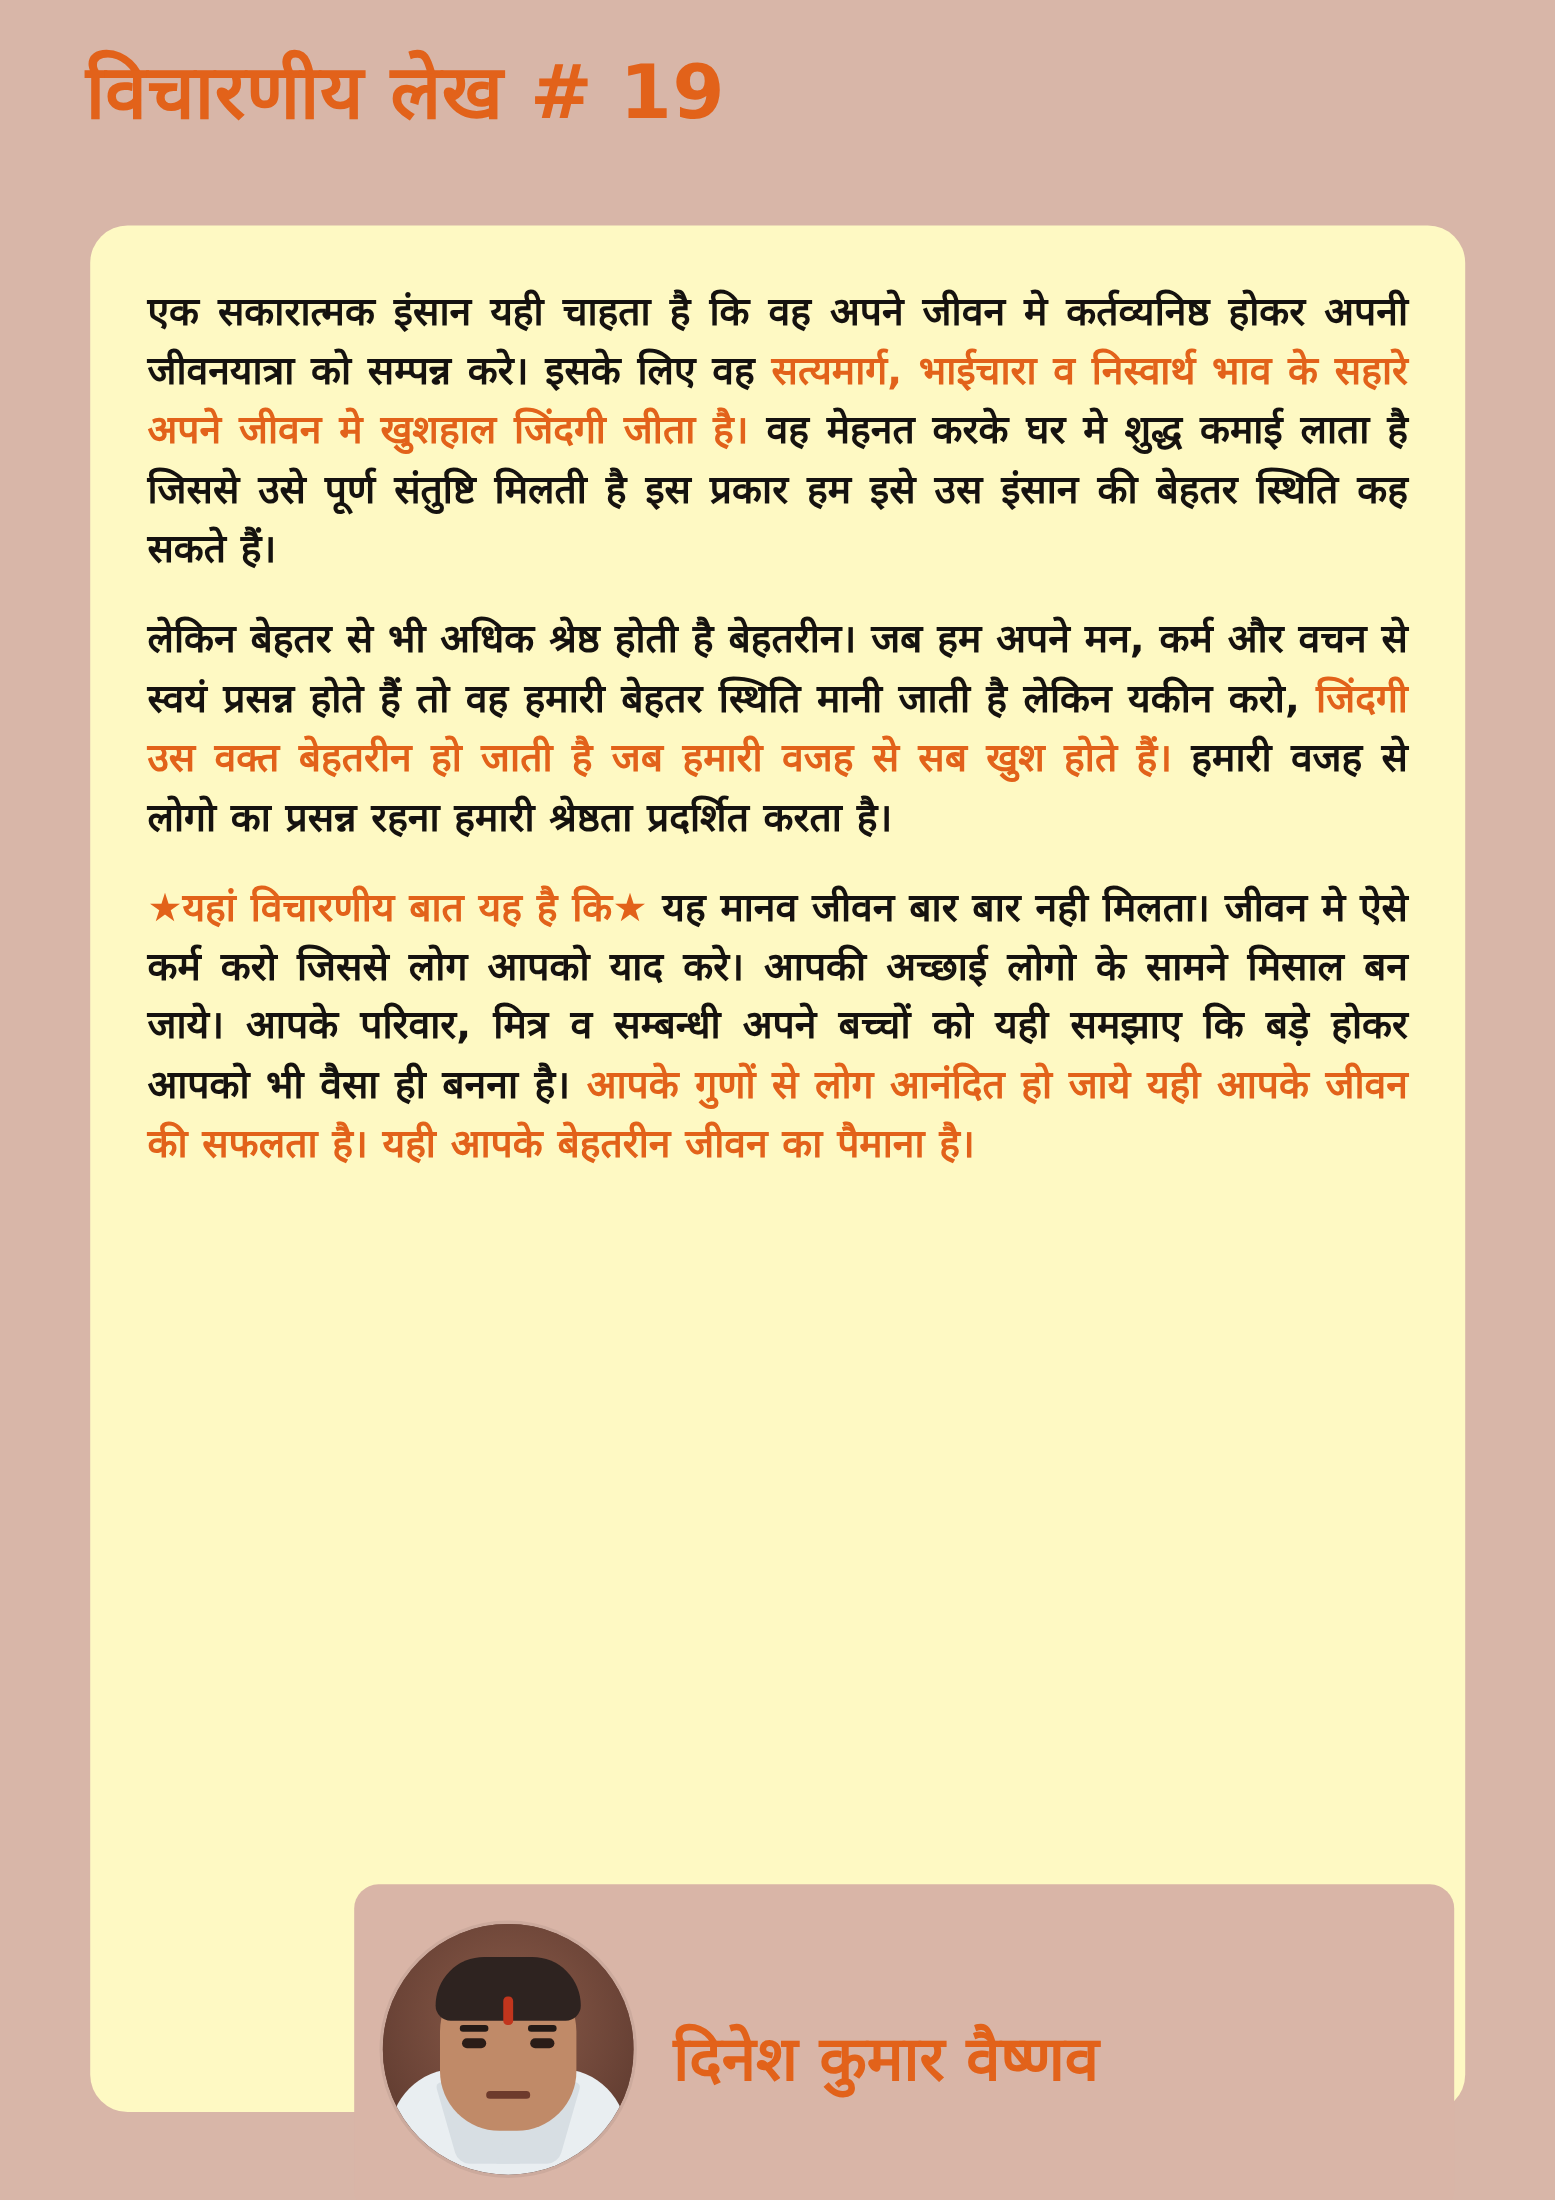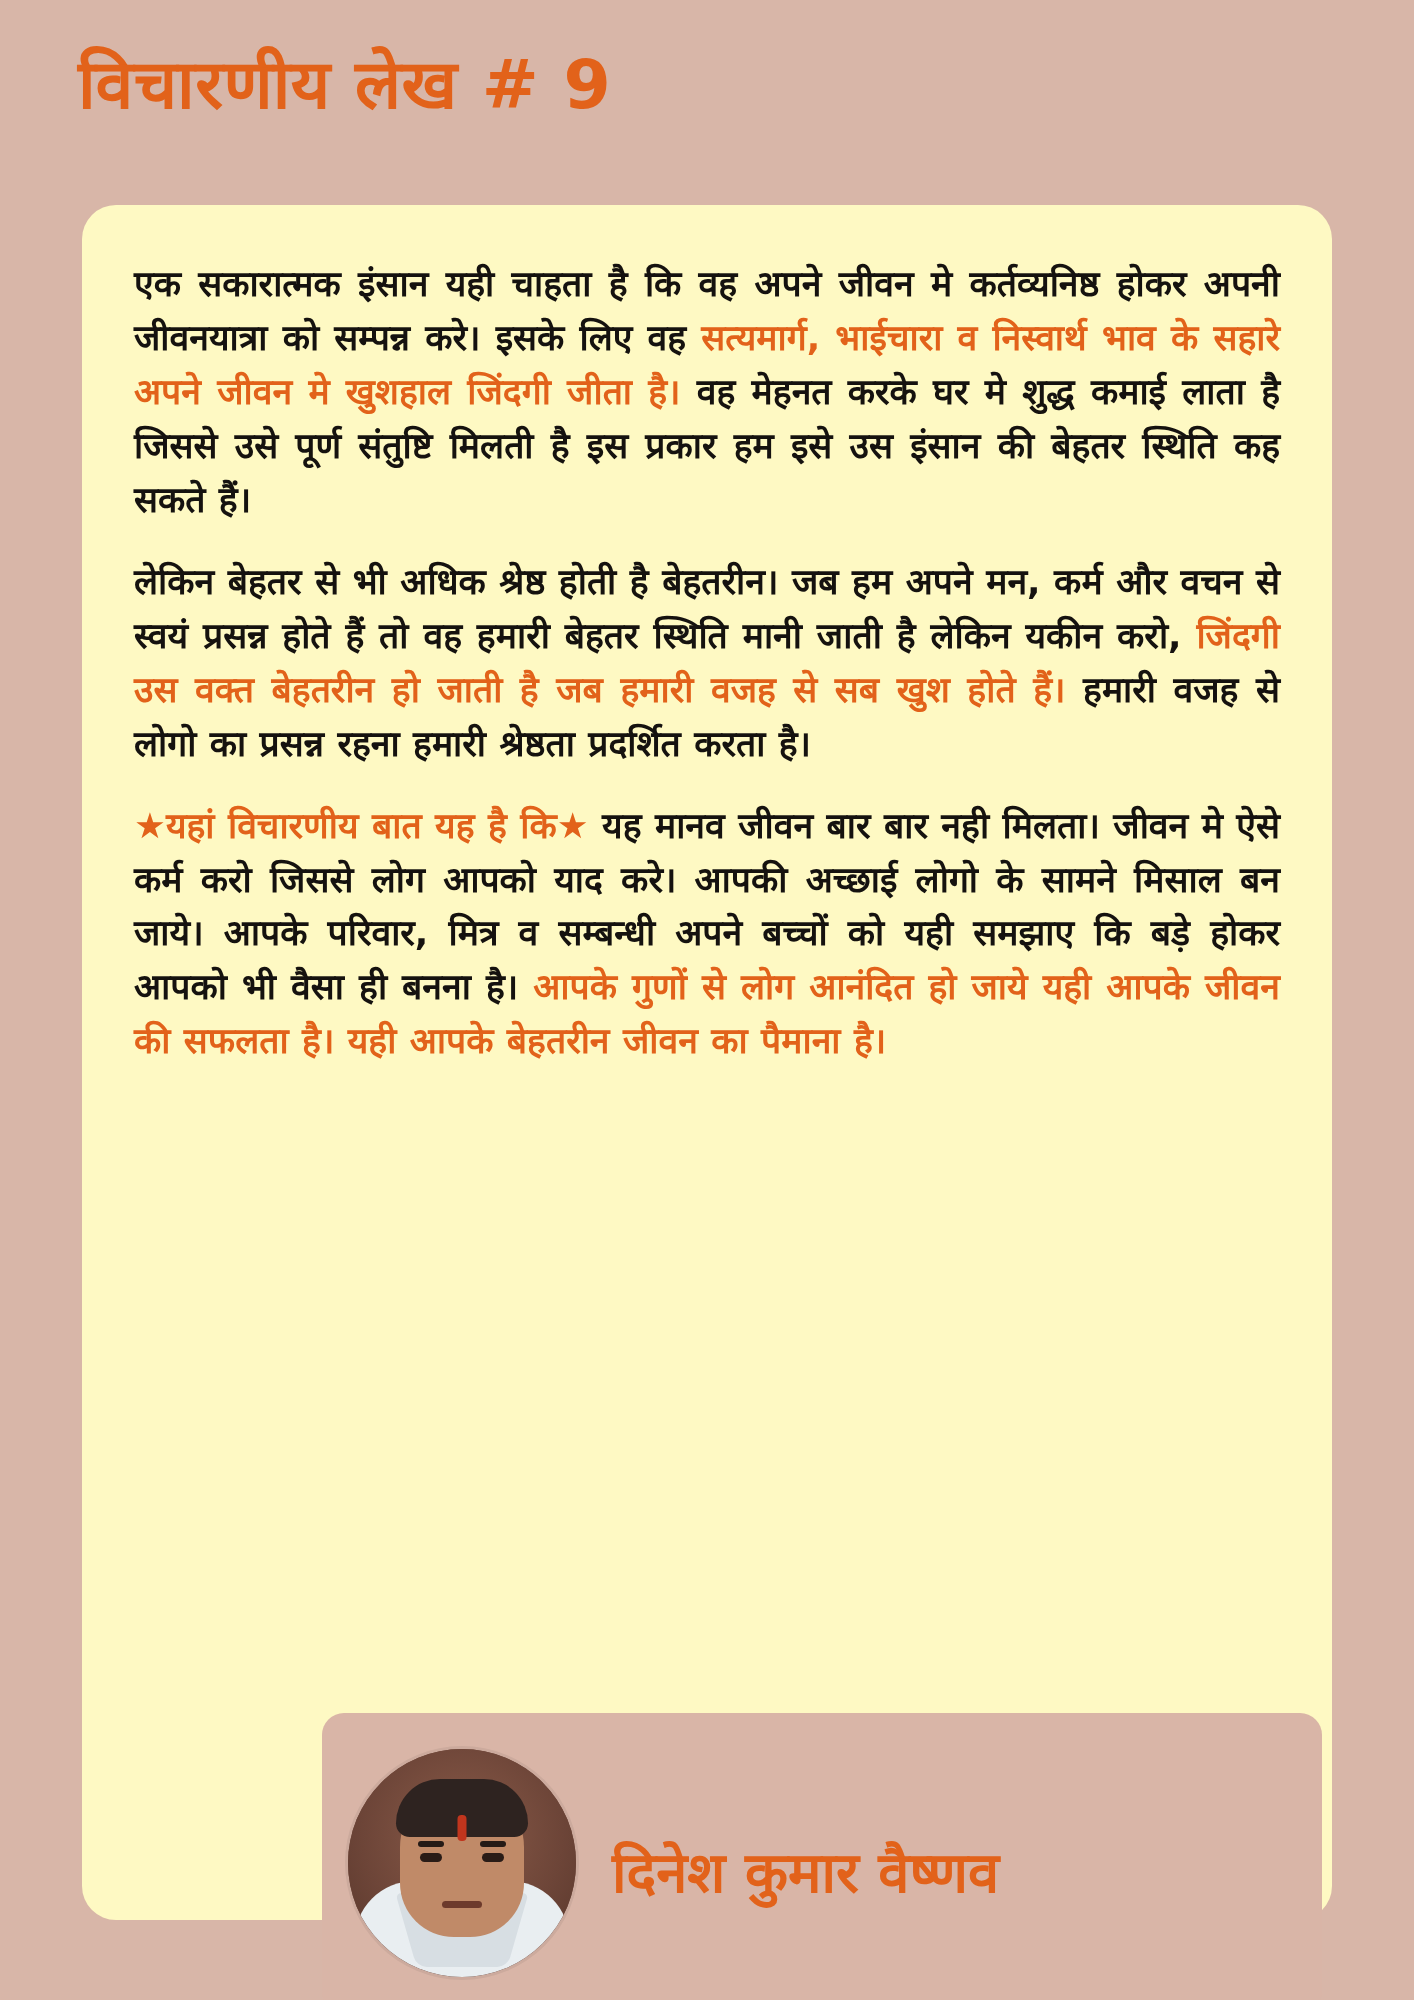--- a/index.html
+++ b/index.html
@@ -205,21 +205,21 @@
     line-height: 1.3;
     margin-top: 4px;
     white-space: nowrap;
   }
 </style>
 </head>
 <body>
 
 <div class="page">
 
-  <div class="title">विचारणीय लेख # 9</div>
+  <div class="title">विचारणीय लेख # 19</div>
 
   <div class="card">
     <p class="para" id="para-1"><span class="">एक सकारात्मक इंसान यही चाहता है कि वह अपने जीवन मे कर्तव्यनिष्ठ होकर  अपनी जीवनयात्रा को सम्पन्न करे। इसके लिए वह </span><span class="hl">सत्यमार्ग, भाईचारा व निस्वार्थ भाव के सहारे अपने जीवन मे खुशहाल जिंदगी जीता है।</span><span class=""> वह मेहनत करके घर मे शुद्ध कमाई लाता है जिससे उसे पूर्ण संतुष्टि मिलती है इस प्रकार हम इसे उस इंसान की बेहतर स्थिति कह सकते हैं।</span></p>
     <p class="para" id="para-2"><span class="">लेकिन बेहतर से भी अधिक श्रेष्ठ होती है बेहतरीन। जब हम अपने मन, कर्म और वचन से स्वयं प्रसन्न होते हैं तो वह हमारी बेहतर स्थिति मानी जाती है लेकिन यकीन करो, </span><span class="hl">जिंदगी उस वक्त बेहतरीन हो जाती है जब हमारी वजह से सब खुश होते हैं।</span><span class=""> हमारी वजह से लोगो का प्रसन्न रहना हमारी श्रेष्ठता प्रदर्शित करता है।</span></p>
     <p class="para" id="para-3"><span class="hl">★यहां विचारणीय बात यह है कि★</span><span class="">  यह मानव जीवन बार बार नही मिलता। जीवन मे ऐसे कर्म करो जिससे लोग आपको याद करे। आपकी अच्छाई लोगो के सामने मिसाल बन जाये। आपके परिवार, मित्र व सम्बन्धी अपने बच्चों को यही समझाए कि बड़े होकर आपको भी वैसा ही बनना है। </span><span class="hl">आपके गुणों से लोग आनंदित हो जाये यही आपके जीवन की सफलता है। यही आपके बेहतरीन जीवन का पैमाना है।</span></p>
 
     <div class="author-box">
       <div class="avatar">
         <div class="bg"></div>
         <div class="shirt"></div>

